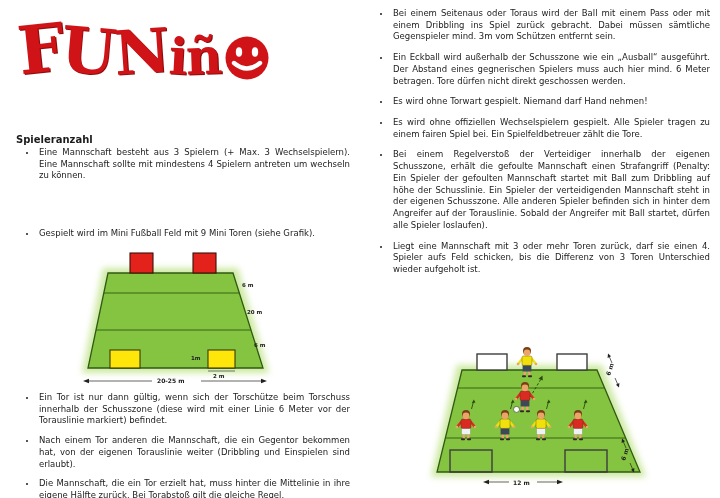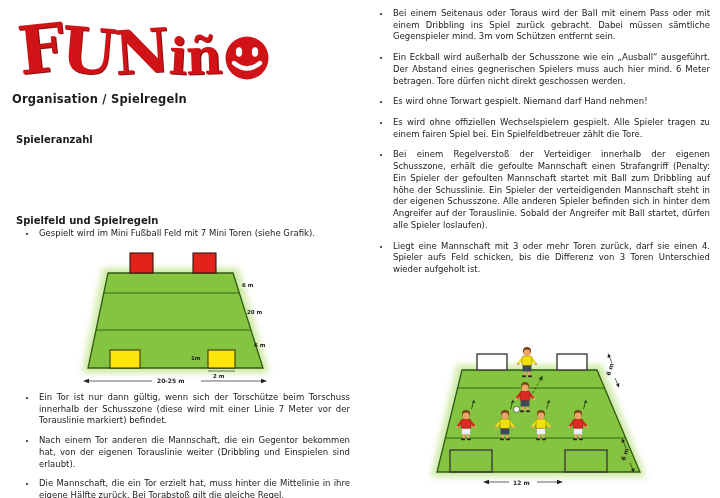--- a/index.html
+++ b/index.html
@@ -60,27 +60,28 @@
     <span class="logo-letter">i</span>
     <span class="logo-letter">ñ</span>
     <svg class="smiley" width="46" height="46" viewBox="0 0 46 46">
       <circle cx="23" cy="23" r="21.5" fill="#d01317"></circle>
       <ellipse cx="15" cy="17" rx="3.2" ry="4.8" fill="#ffffff"></ellipse>
       <ellipse cx="31" cy="17" rx="3.2" ry="4.8" fill="#ffffff"></ellipse>
       <path d="M 10 28 Q 23 39 36 28" fill="none" stroke="#ffffff" stroke-width="4.4" stroke-linecap="round"></path>
     </svg>
   </div>
 
-  <h1 class="doc-heading">Organisation / Spielregeln</h1>
 
   <h2 class="sec-title" id="sec1-title">Spieleranzahl</h2>
-
-  <h2 class="sec-title" id="sec2-title">Spielfeld und Spielregeln</h2>
+  <ul class="blist" id="sec1-list">
+    <li>Eine Mannschaft besteht aus 3 Spielern (+ Max. 3 Wechselspielern). Eine Mannschaft sollte mit mindestens 4 Spielern antreten um wechseln zu können.</li>
+  </ul>
+
   <ul class="blist" id="sec2-list">
-    <li>Gespielt wird im Mini Fußball Feld mit 7 Mini Toren (siehe Grafik).</li>
+    <li>Gespielt wird im Mini Fußball Feld mit 9 Mini Toren (siehe Grafik).</li>
   </ul>
 
   <svg id="field1" width="230" height="148" viewBox="0 0 230 148">
     <defs>
       <filter id="glow1" x="-20%" y="-20%" width="140%" height="140%">
           <feGaussianBlur stdDeviation="3.2"></feGaussianBlur>
         </filter>
     </defs>
     <polygon points="43,23 178,23 209,128 22,128" fill="#cde9a2" filter="url(#glow1)"></polygon>
     <polygon points="48,28 173,28 203,123 28,123" fill="#85c440" stroke="#2f5a14" stroke-width="1.3"></polygon>
@@ -99,21 +100,21 @@
     <g>
       <line x1="27" y1="136" x2="92" y2="136" stroke="#222222" stroke-width="0.7"></line>
       <line x1="141" y1="136" x2="203" y2="136" stroke="#222222" stroke-width="0.7"></line>
       <polygon points="23,136 29,133.8 29,138.2" fill="#222222"></polygon>
       <polygon points="207,136 201,133.8 201,138.2" fill="#222222"></polygon>
       <text x="97" y="138.3" font-size="6" font-weight="bold" fill="#222222">20-25 m</text>
     </g>
   </svg>
 
   <ul class="blist" id="rules-list">
-    <li>Ein Tor ist nur dann gültig, wenn sich der Torschütze beim Torschuss innerhalb der Schusszone (diese wird mit einer Linie 7 Meter vor der Torauslinie markiert) befindet.</li>
+    <li>Ein Tor ist nur dann gültig, wenn sich der Torschütze beim Torschuss innerhalb der Schusszone (diese wird mit einer Linie 6 Meter vor der Torauslinie markiert) befindet.</li>
     <li>Nach einem Tor anderen die Mannschaft, die ein Gegentor bekommen hat, von der eigenen Torauslinie weiter (Dribbling und Einspielen sind erlaubt).</li>
     <li>Die Mannschaft, die ein Tor erzielt hat, muss hinter die Mittelinie in ihre eigene Hälfte zurück. Bei Torabstoß gilt die gleiche Regel.</li>
   </ul>
 </div>
 
 <div class="col" id="col-right">
   <ul class="blist" id="right-list">
     <li>Bei einem Seitenaus oder Toraus wird der Ball mit einem Pass oder mit einem Dribbling ins Spiel zurück gebracht. Dabei müssen sämtliche Gegenspieler mind. 3m vom Schützen entfernt sein.</li>
     <li>Ein Eckball wird außerhalb der Schusszone wie ein „Ausball“ ausgeführt. Der Abstand eines gegnerischen Spielers muss auch hier mind. 6 Meter betragen. Tore dürfen nicht direkt geschossen werden.</li>
     <li>Es wird ohne Torwart gespielt. Niemand darf Hand nehmen!</li>

